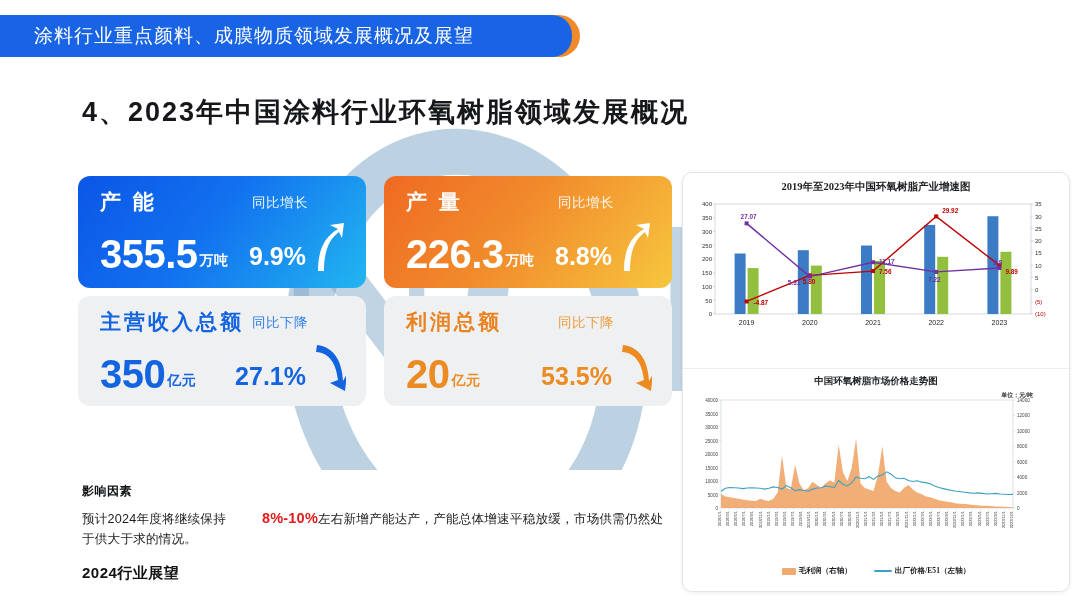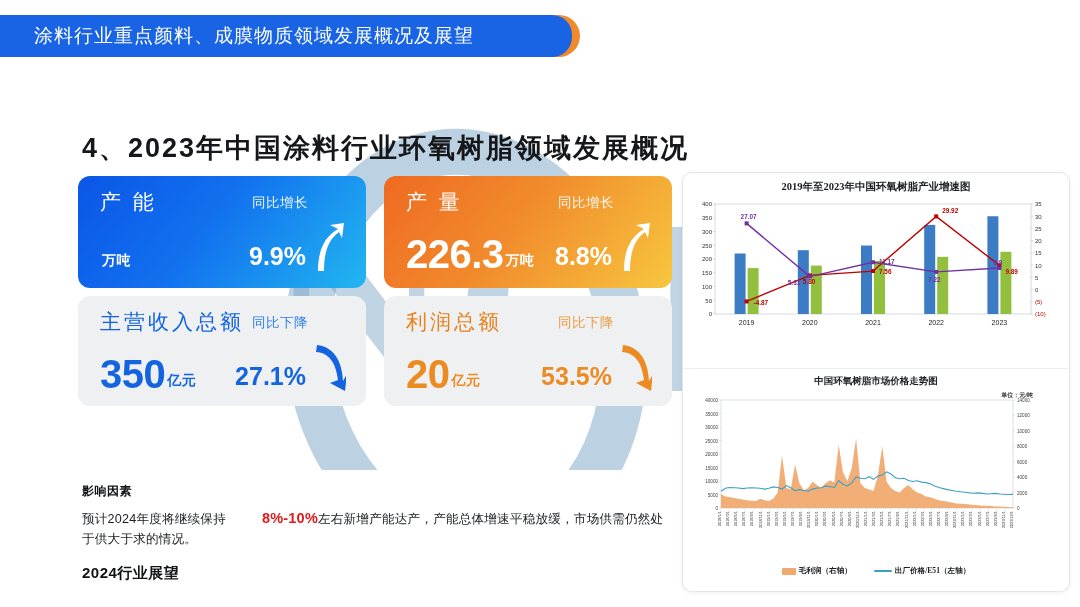--- a/index.html
+++ b/index.html
@@ -72,21 +72,20 @@
   
   .page-title {
     position:absolute;
     left: 82px; top: 94px;
     font-size: 27px;
     font-weight: 700;
     color: #15171a;
     letter-spacing: 2px;
     z-index: 5;
     white-space: nowrap;
-    margin-top: 36px;
   }
 
   
   .kpi-grid {
     position:absolute;
     left: 78px; top: 176px;
     width: 594px; height: 240px;
     z-index: 4;
     display:grid;
     grid-template-columns: 288px 288px;
@@ -99,21 +98,21 @@
     padding: 14px 20px 10px 22px;
     overflow: hidden;
   }
   .card.blue  { background: linear-gradient(128deg, #0b56e6 0%, #1271ef 45%, #22b6f0 100%); }
   .card.orange{ background: linear-gradient(128deg, #ef6a22 0%, #f18b2c 45%, #f7c63e 100%); }
   .card.grey  { background: #eef0f2; }
 
   .card-row-top { display:flex; align-items:flex-start; }
   .card-label {
     font-size: 21px;
-    font-weight: 400;
+    font-weight: 700;
     letter-spacing: 3px;
     line-height: 1.1;
   }
   .card-sub {
     font-size: 13.5px;
     margin-left: auto;
     margin-right: 38px;
     padding-top: 4px;
     letter-spacing: 0.5px;
   }
@@ -247,20 +246,21 @@
   <div class="page-title">4、2023年中国涂料行业环氧树脂领域发展概况</div>
 
   <div class="kpi-grid">
 
     <div class="card blue">
       <div class="card-row-top">
         <span class="card-label">产 能</span>
         <span class="card-sub">同比增长</span>
       </div>
       <div class="card-row-bot">
+        <span class="big-num">355.5</span>
         <span class="unit">万吨</span>
         <span class="pct">9.9%</span>
         <svg class="arrow" viewBox="0 0 34 52">
           <path d="M6 50 C6 30 12 16 26 8 L18 4 L32 2 L30 17 L27 11 C16 19 12 32 12 50 Z" fill="#ffffff"></path>
         </svg>
       </div>
     </div>
 
     <div class="card orange">
       <div class="card-row-top">

